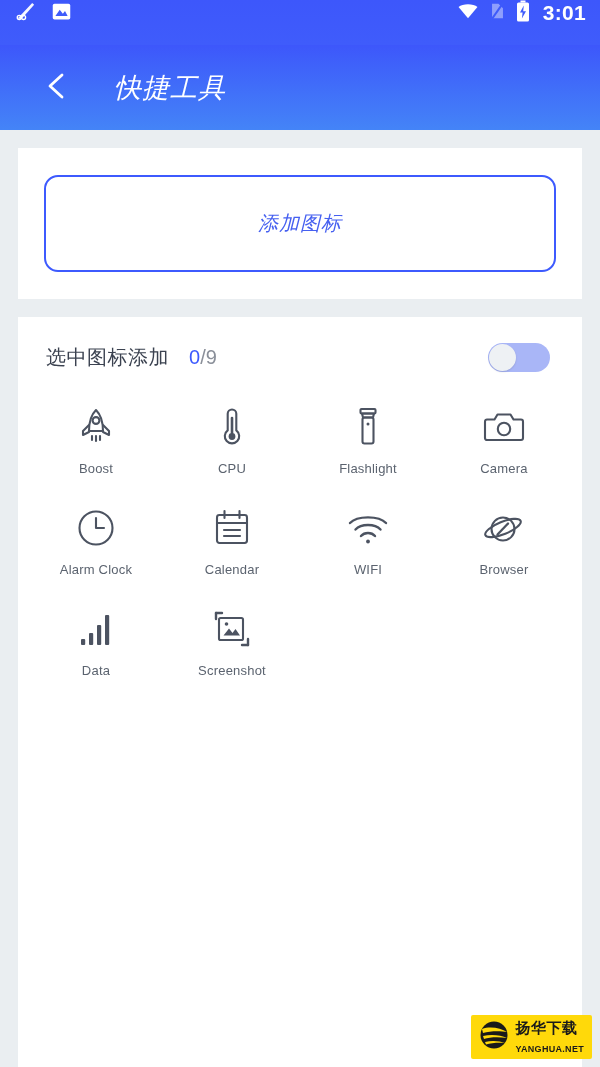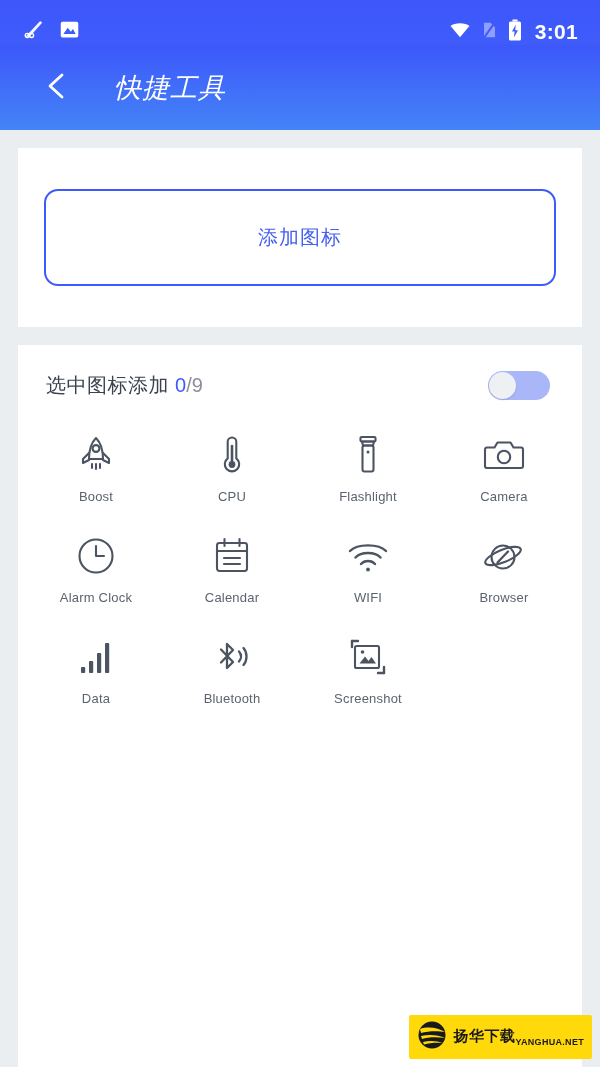--- a/index.html
+++ b/index.html
@@ -14,22 +14,22 @@
     background: #eaeef1;
     position: relative;
     overflow: hidden;
   }
 
   
   .status-bar {
     height: 45px;
     background: linear-gradient(180deg, #3d57fb 0%, #3f5cfb 100%);
     display: flex;
-    align-items: flex-end;
-    padding: 0 22px;
+    align-items: flex-start;
+    padding: 0 14px;
     color: #ffffff;
   }
   .status-left {
     display: flex;
     align-items: center;
     gap: 14px;
   }
   .status-right {
     margin-left: auto;
     display: flex;
@@ -70,21 +70,22 @@
     white-space: nowrap;
   }
 
   
   .card {
     background: #ffffff;
     margin: 0 18px;
   }
   .card-add {
     margin-top: 18px;
-    padding: 41px 26px;
+    padding: 27px 26px;
+    font-style: italic;
   }
   .add-zone {
     border: 2px solid #3d5afe;
     border-radius: 14px;
     height: 97px;
     display: flex;
     align-items: center;
     justify-content: center;
     cursor: pointer;
     background: #ffffff;
@@ -106,21 +107,21 @@
     display: flex;
     align-items: center;
     padding: 26px 32px 20px 28px;
   }
   .select-label {
     font-size: 20px;
     color: #3b4250;
     letter-spacing: 0.5px;
   }
   .select-count {
-    margin-left: 6px;
+    margin-left: 20px;
     font-size: 20px;
     color: #8a8f99;
   }
   .select-count .cnt-cur {
     color: #3d5afe;
   }
   .toggle {
     margin-left: auto;
     width: 62px;
     height: 29px;
@@ -175,21 +176,21 @@
     bottom: 8px;
     background: #ffd90a;
     display: flex;
     align-items: center;
     gap: 5px;
     padding: 5px 8px 5px 6px;
     border-radius: 2px;
   }
   .wm-text {
     display: flex;
-    flex-direction: row;
+    flex-direction: column;
     line-height: 1;
   }
   .wm-cn {
     font-size: 15px;
     font-weight: bold;
     color: #1a1a1a;
     letter-spacing: 0.5px;
   }
   .wm-en {
     font-size: 9px;
@@ -372,30 +373,20 @@
         <svg width="40" height="40" viewBox="0 0 40 40">
           <rect x="5" y="30" width="4.2" height="6" rx="1" fill="#4c5361"></rect>
           <rect x="13" y="24" width="4.2" height="12" rx="1" fill="#4c5361"></rect>
           <rect x="21" y="16" width="4.2" height="20" rx="1" fill="#4c5361"></rect>
           <rect x="29" y="6" width="4.2" height="30" rx="1" fill="#4c5361"></rect>
         </svg>
       </div>
       <div class="grid-label">Data</div>
     </div>
 
-    <div class="grid-item">
-      <div class="grid-icon">
-        <svg width="42" height="40" viewBox="0 0 42 40" fill="none" stroke="#4c5361" stroke-width="2.3" stroke-linecap="round" stroke-linejoin="round">
-          <path d="M10 12.5 L22 25 L16 31 V7 L22 13 L10 25.5"></path>
-          <path d="M28 14.5 C30.5 17.5, 30.5 21.5, 28 24.5"></path>
-          <path d="M32.5 11 C36.5 15.5, 36.5 23.5, 32.5 28"></path>
-        </svg>
-      </div>
-      <div class="grid-label">Bluetooth</div>
-    </div>
 
     <div class="grid-item">
       <div class="grid-icon">
         <svg width="40" height="40" viewBox="0 0 40 40" fill="none" stroke="#4c5361" stroke-width="2.1" stroke-linecap="round" stroke-linejoin="round">
           <rect x="7" y="9" width="24" height="22" rx="1.6"></rect>
           <path d="M11.5 26.5 L17 19.5 L20.5 24 L23.5 20 L28 26.5 Z" fill="#4c5361" stroke="none"></path>
           <circle cx="14.5" cy="15" r="1.8" fill="#4c5361" stroke="none"></circle>
           <polyline points="4,4 10,4" stroke-width="2.4"></polyline>
           <polyline points="4,4 4,10" stroke-width="2.4"></polyline>
           <polyline points="36,30 36,36" stroke-width="2.4"></polyline>

